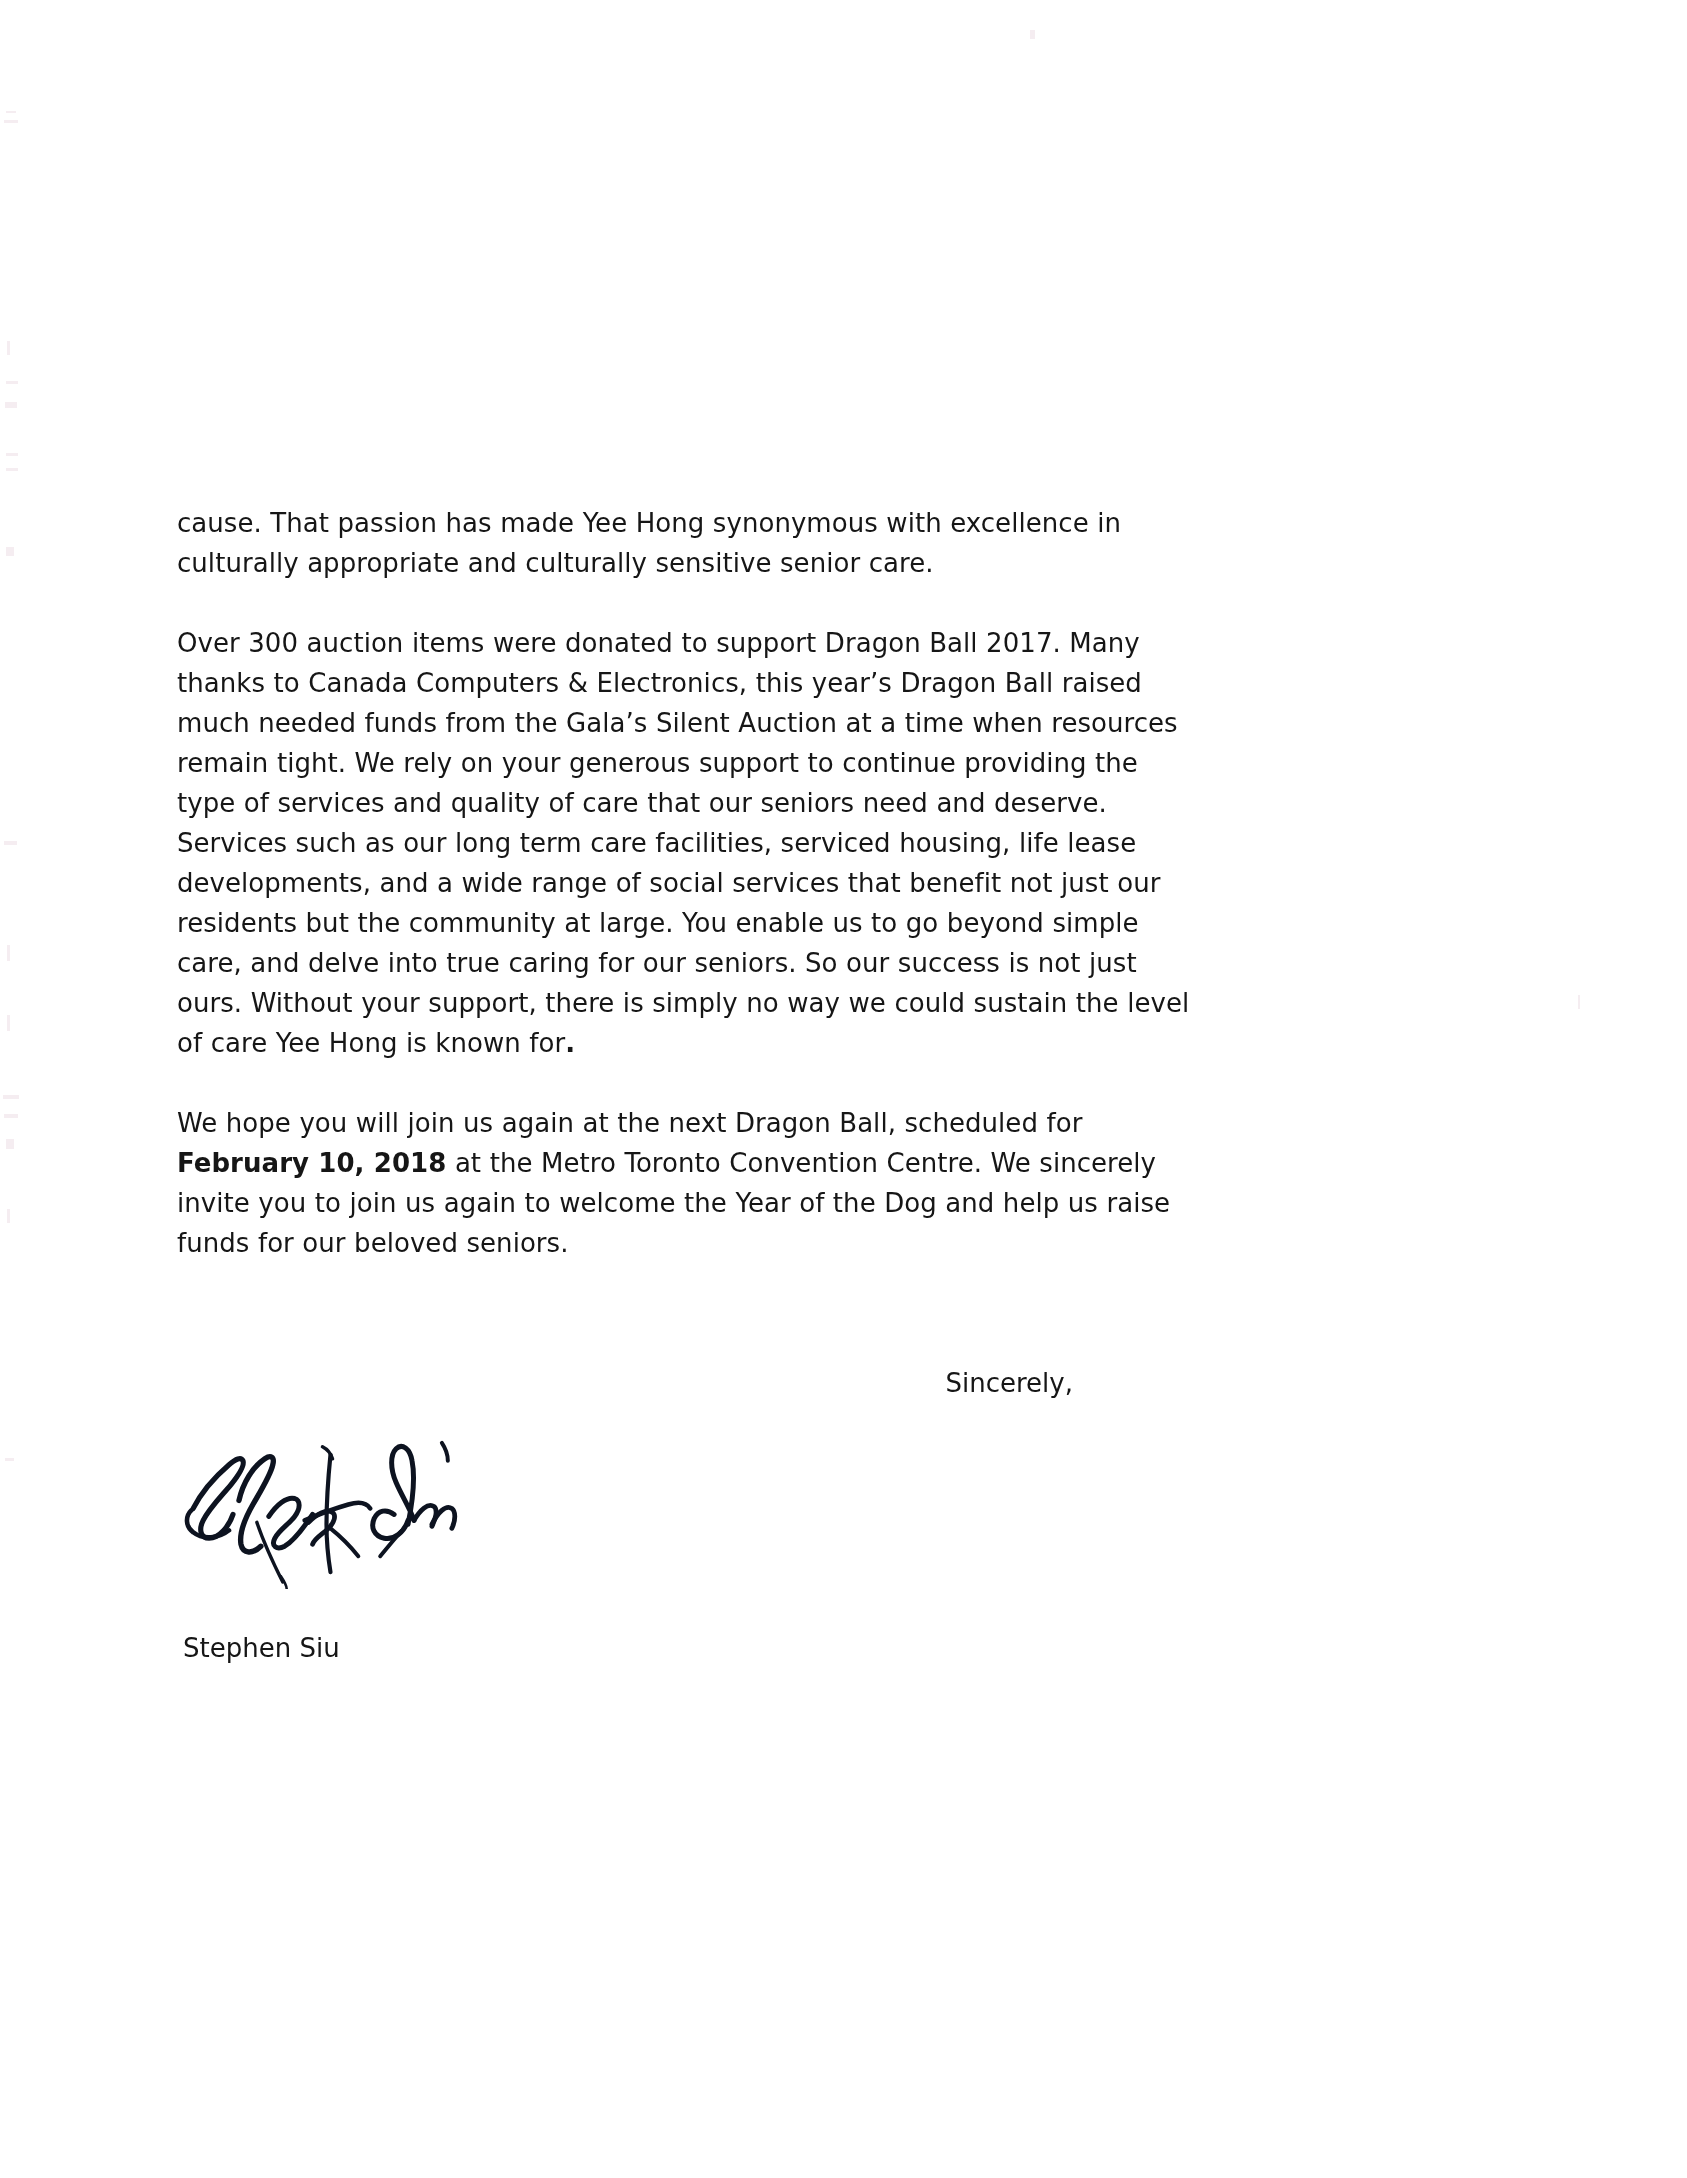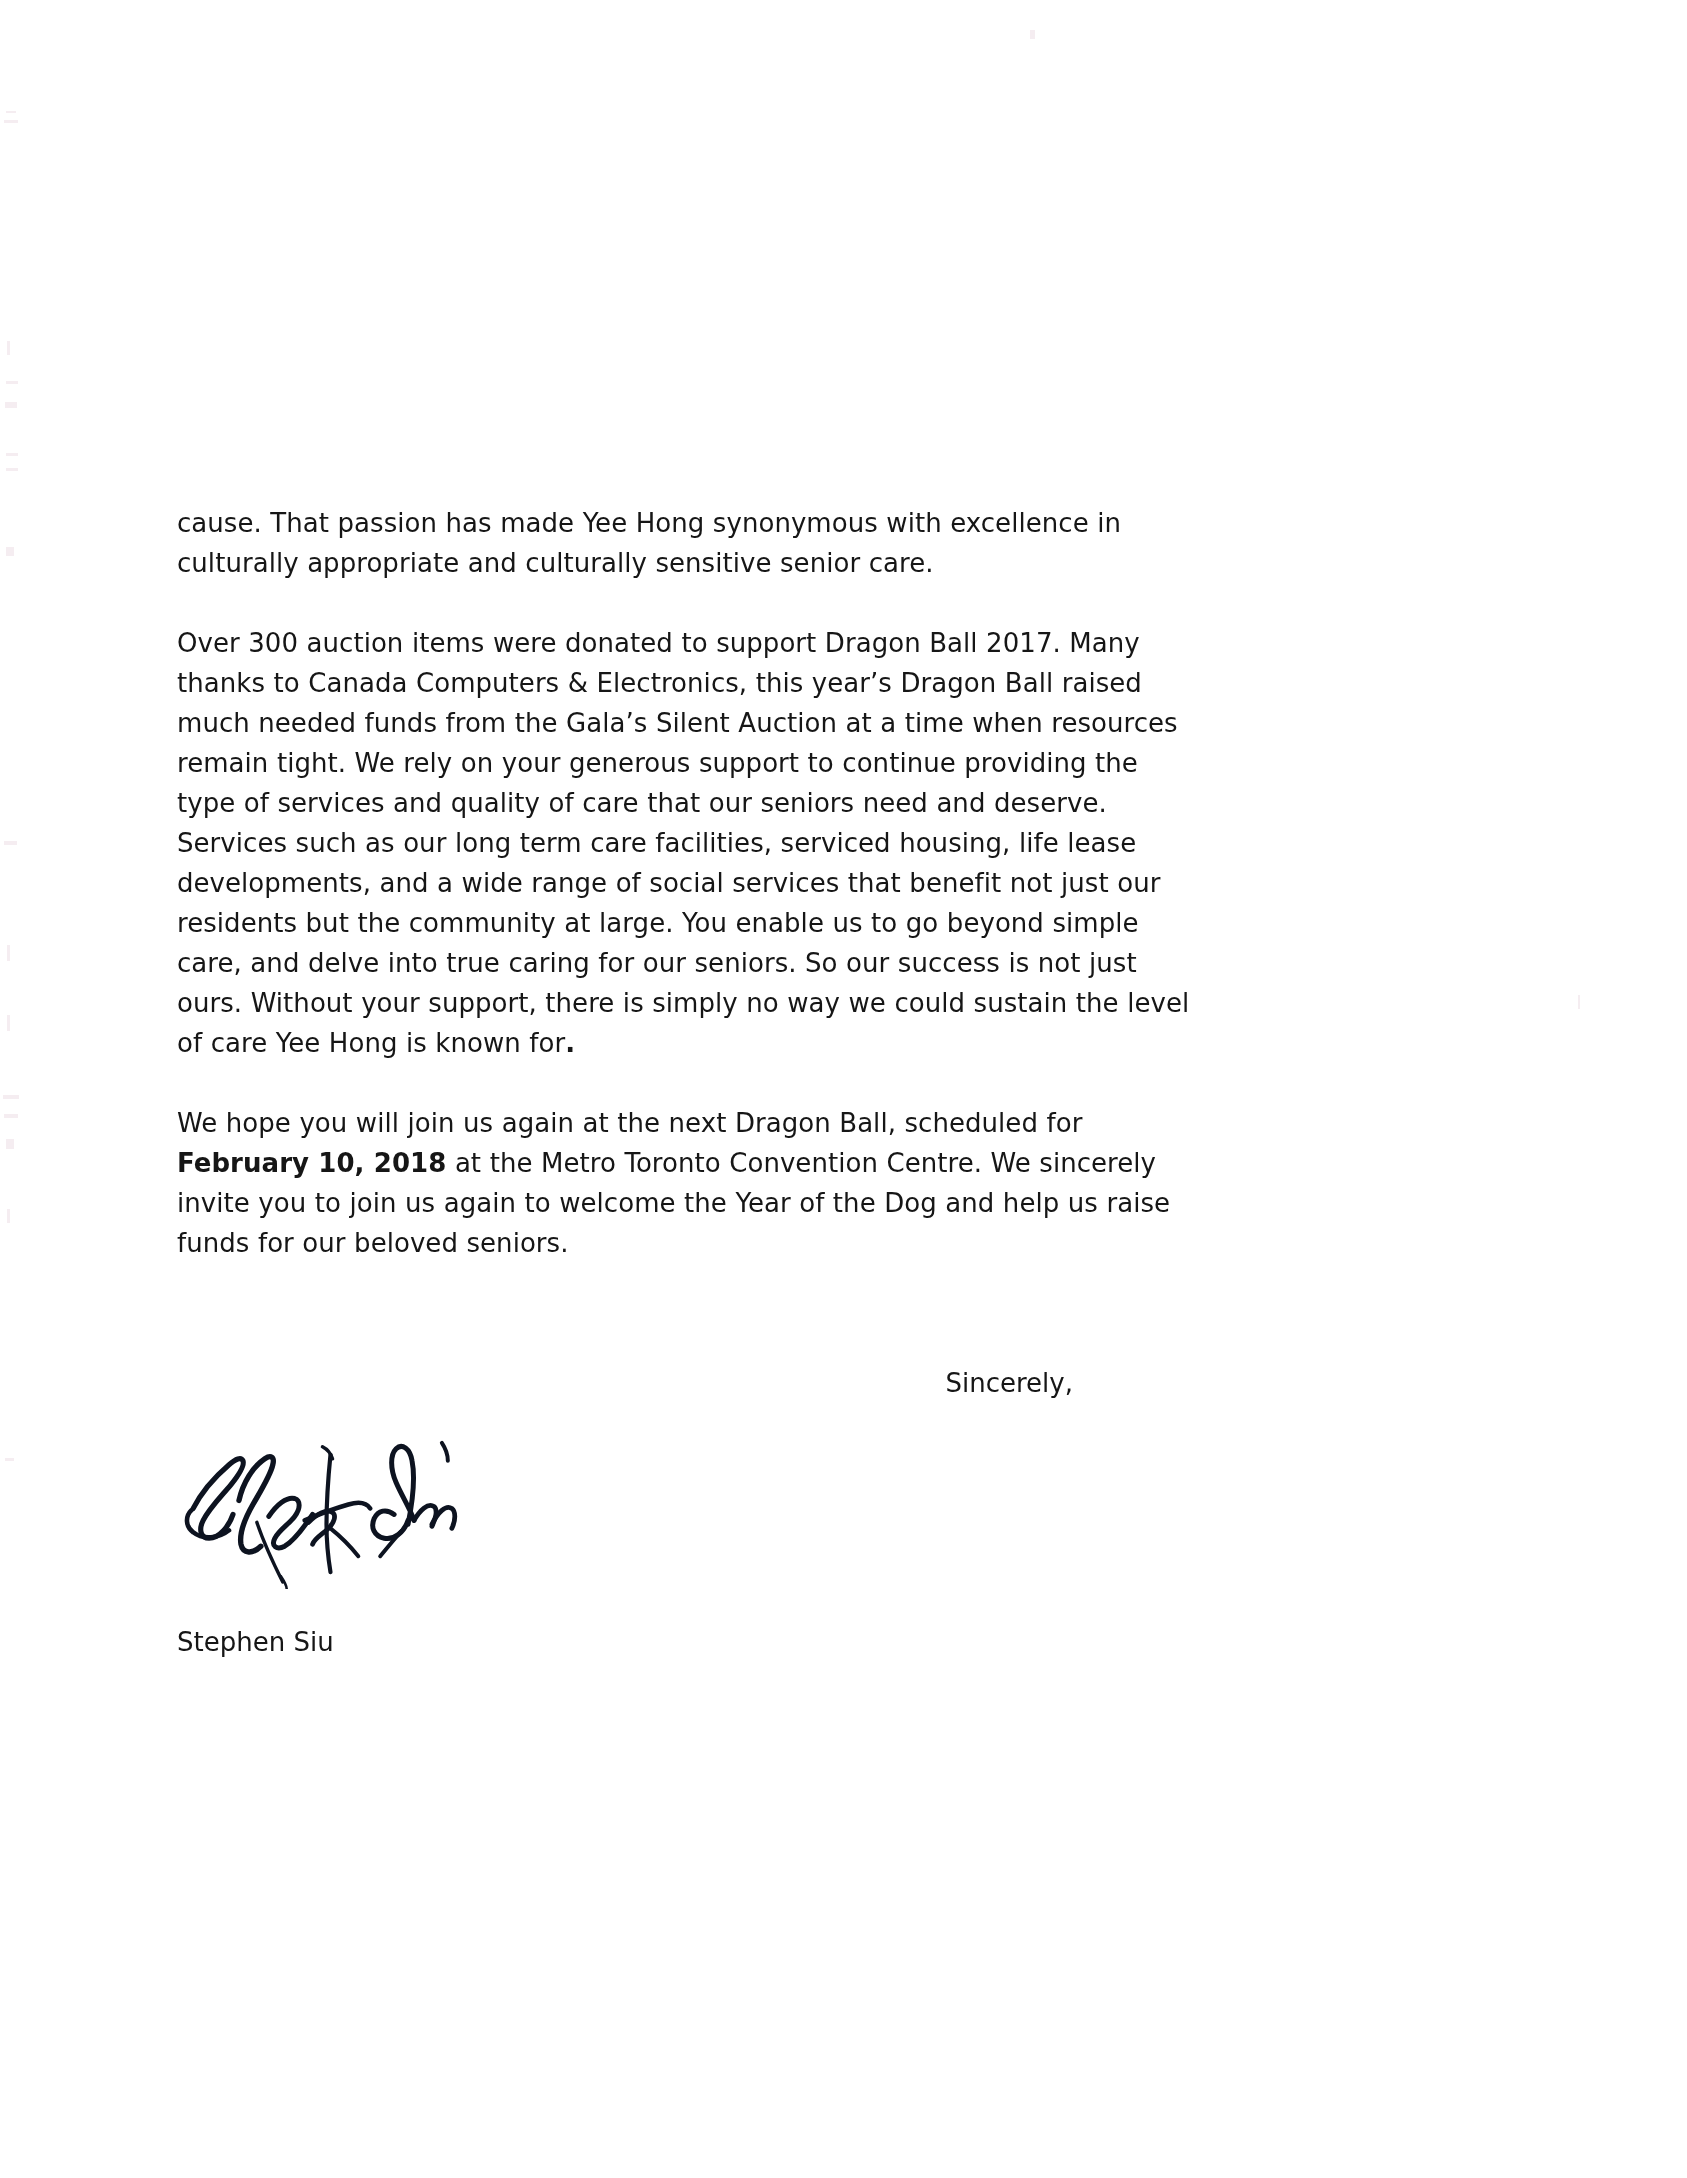--- a/index.html
+++ b/index.html
@@ -70,21 +70,21 @@
   .signer-block {
     position: absolute;
     left: 177px;
     top: 1622px;
     width: 896px;
   }
   .signer-line {
     font-size: 26px;
     line-height: 40px;
     color: #161616;
-    margin: 0;
+    margin: 6px;
     white-space: nowrap;
   }
 </style>
 </head>
 <body>
 
 <div class="page">
 
   <div class="speck" style="left:4px; top:120px; width:14px; height:3px;"></div>
   <div class="speck" style="left:6px; top:111px; width:10px; height:2px;"></div>

